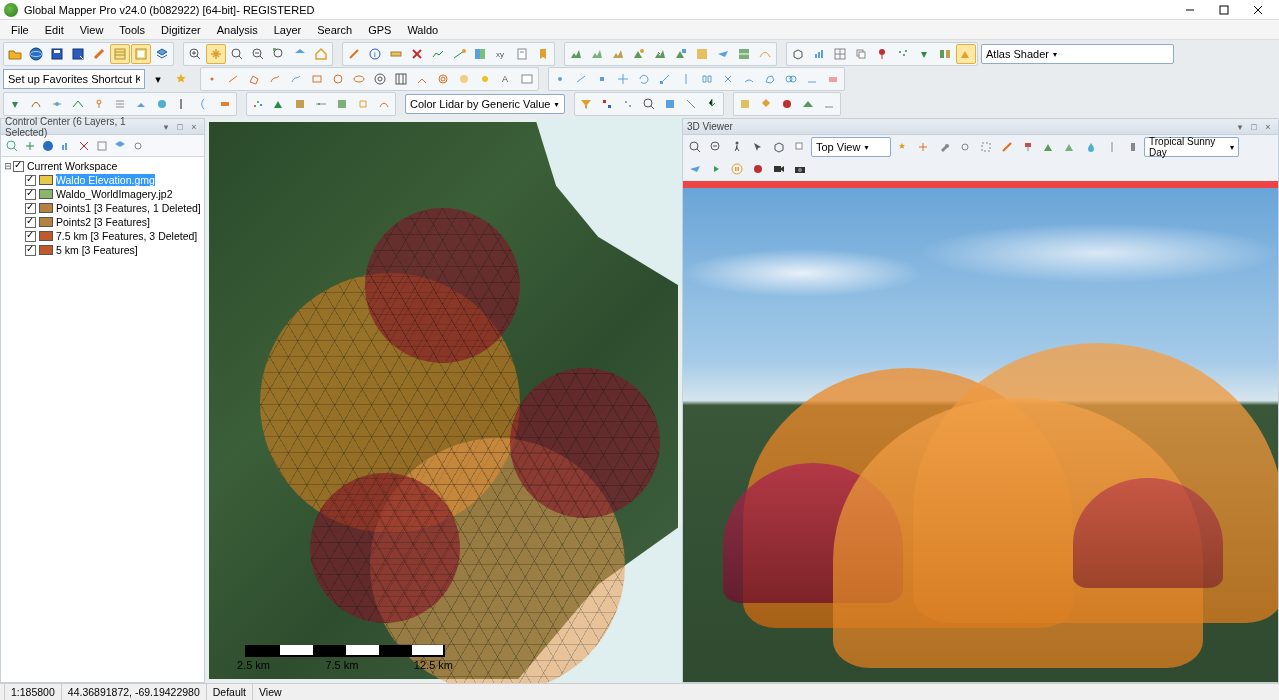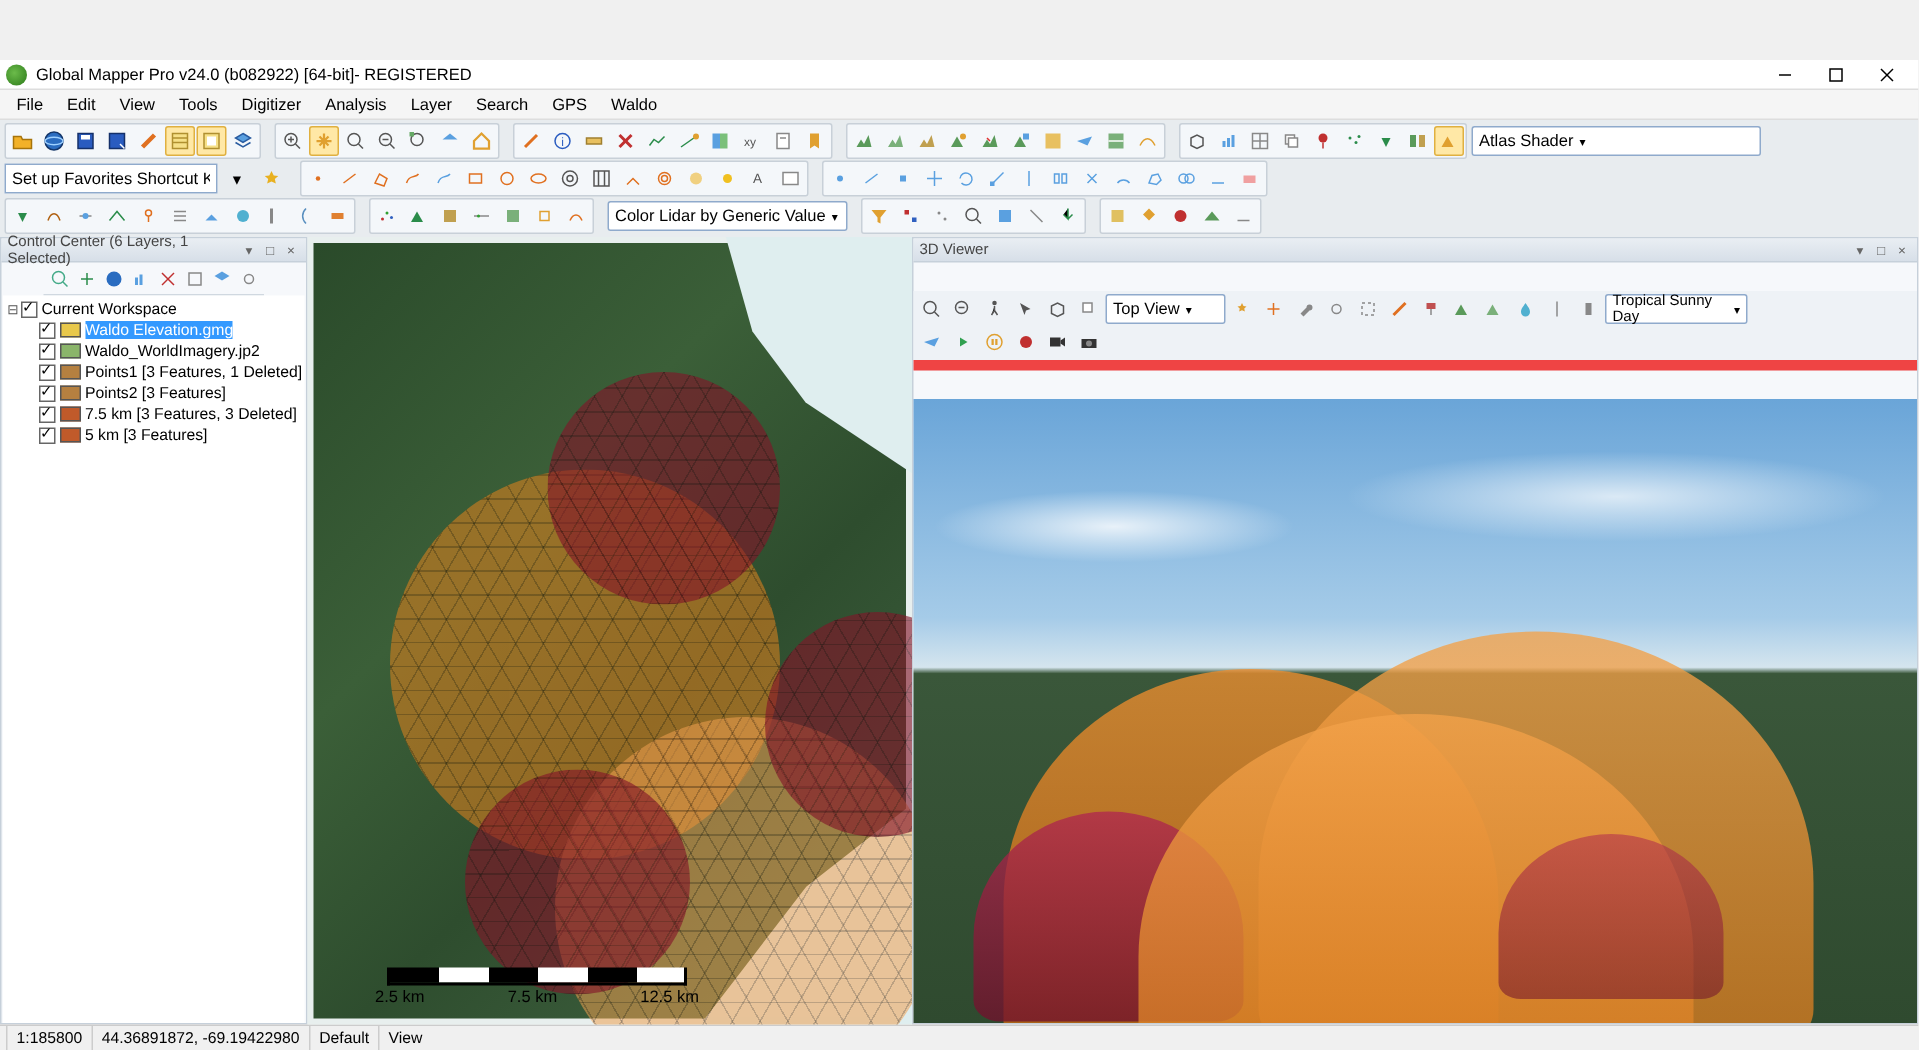--- a/index.html
+++ b/index.html
@@ -1,17 +1,17 @@
 <!DOCTYPE html>
 <html><head>
 <meta charset="utf-8">
 <style>
 * { box-sizing: border-box; margin: 0; padding: 0; }
 body { font-family: "Segoe UI", Tahoma, sans-serif; font-size: 11px; background: #f0f0f0; height: 700px; width: 1279px; overflow: hidden; display: flex; flex-direction: column; }
-.titlebar { height: 20px; background: #fff; display: flex; align-items: center; padding: 0 4px; border-bottom: 1px solid #ddd; margin-top: 40px; }
+.titlebar { height: 20px; background: #fff; display: flex; align-items: center; padding: 0 4px; border-bottom: 1px solid #ddd; }
 .titlebar .icon { width: 14px; height: 14px; background: radial-gradient(circle at 40% 40%, #6bbb4a, #2c7a1a); border-radius: 50%; margin-right: 6px; }
 .titlebar .title { flex: 1; font-size: 11px; }
 .titlebar .winbtn { width: 34px; height: 20px; display: flex; align-items: center; justify-content: center; }
 .titlebar .winbtn svg { width: 10px; height: 10px; }
 .menubar { height: 20px; background: #f5f5f5; display: flex; align-items: center; padding: 0 4px; gap: 2px; border-bottom: 1px solid #ddd; }
 .menubar .item { padding: 2px 7px; font-size: 11px; }
 .toolbars { background: #e8ecef; padding: 2px 3px; display: flex; flex-direction: column; gap: 1px; }
 .trow { display: flex; align-items: center; gap: 3px; flex-wrap: nowrap; }
 .tgroup { display: flex; align-items: center; gap: 1px; padding: 1px; background: #f4f7fa; border: 1px solid #c8d0d8; border-radius: 2px; }
 .tb { width: 20px; height: 20px; display: flex; align-items: center; justify-content: center; border: 1px solid transparent; border-radius: 2px; cursor: pointer; }
@@ -20,45 +20,45 @@
 .sep { width: 3px; }
 .dropdown { display: flex; align-items: center; height: 20px; background: #fff; border: 1px solid #8faacc; border-radius: 2px; padding: 0 4px; font-size: 11px; }
 .dropdown .caret { margin-left: 4px; font-size: 8px; }
 .favbar { display: flex; align-items: center; gap: 3px; }
 .favinput { height: 20px; width: 142px; background: #fff; border: 1px solid #8faacc; font-size: 11px; padding: 0 4px; color: #000; }
 .main { flex: 1; display: flex; }
 .panel { display: flex; flex-direction: column; background: #f6f8fb; border: 1px solid #c6d0da; }
 .panel-title { height: 16px; background: linear-gradient(#e9eef3, #d7dfe8); display: flex; align-items: center; padding: 0 4px; font-size: 10px; color: #444; border-bottom: 1px solid #c6d0da; }
 .panel-title .pbtns { margin-left: auto; display: flex; gap: 2px; }
 .panel-title .pb { width: 12px; height: 12px; display: flex; align-items: center; justify-content: center; font-size: 9px; color: #666; }
-.cc { width: 205px; align-items: center; }
+.cc { width: 205px; }
 .cc-tools { display: flex; gap: 1px; padding: 2px; border-bottom: 1px solid #d0d8e0; }
 .tree { padding: 2px 2px; flex: 1; background: #fff; overflow: auto; }
 .tree-row { display: flex; align-items: center; height: 14px; font-size: 10.5px; white-space: nowrap; }
 .tree-row .exp { width: 10px; text-align: center; font-size: 9px; color: #555; }
 .tree-row .cb { width: 11px; height: 11px; border: 1px solid #666; background: #fff; margin-right: 3px; position: relative; }
 .tree-row .cb.checked::after { content: "✓"; position: absolute; top: -3px; left: 0; font-size: 10px; color: #000; }
 .tree-row .sw { width: 14px; height: 10px; border: 1px solid #555; margin-right: 3px; }
 .tree-row.child { padding-left: 22px; }
 .tree-row.sel .lbl { background: #3399ff; color: #fff; }
 .mapview { flex: 1; position: relative; background: #e8efee; overflow: hidden; }
 .map-bg { position: absolute; inset: 4px; background: linear-gradient(135deg, #2a4a2a 0%, #3b5f38 35%, #2e4d2e 60%, #446744 100%); }
 .map-water { position: absolute; top: 0; right: 0; width: 44%; height: 30%; background: #dfeeef; clip-path: polygon(30% 0, 100% 0, 100% 100%, 60% 70%, 40% 40%); }
 .map-water2 { position: absolute; bottom: 0; right: 0; width: 35%; height: 35%; background: #dfeeef; clip-path: polygon(50% 50%, 100% 20%, 100% 100%, 0 100%, 20% 80%); }
 .dome { position: absolute; border-radius: 50%; opacity: 0.75; background-image:
   repeating-linear-gradient(0deg, rgba(0,0,0,.25) 0 1px, transparent 1px 16px),
   repeating-linear-gradient(60deg, rgba(0,0,0,.25) 0 1px, transparent 1px 16px),
   repeating-linear-gradient(-60deg, rgba(0,0,0,.25) 0 1px, transparent 1px 16px);
 }
 .dome.orange { background-color: rgba(225,130,30,.75); }
 .dome.red { background-color: rgba(130,20,40,.82); }
-.scalebar { position: absolute; bottom: 12px; left: 45px; display: flex; flex-direction: column; align-items: center; }
+.scalebar { position: absolute; bottom: 12px; left: 32px; display: flex; flex-direction: column; align-items: center; }
 .scaleticks { width: 200px; height: 12px; border: 2px solid #000; border-top: none; position: relative; background: repeating-linear-gradient(90deg, #000 0 33px, #fff 33px 66px); }
 .scalelabels { display: flex; justify-content: space-between; width: 216px; font-size: 11px; margin-top: 2px; }
-.viewer3d { width: 671px; display: flex; flex-direction: column; gap: 19px; }
+.viewer3d { width: 597px; display: flex; flex-direction: column; }
 .v3-tools { display: flex; gap: 1px; padding: 2px; border-bottom: 7px solid #ef4444; background: #eef2f6; flex-wrap: wrap; }
 .v3-canvas { flex: 1; position: relative; background: linear-gradient(#6aa5d8 0%, #a5cbe8 35%, #d5e5ee 43%, #3a573a 44%, #2f4a2f 100%); overflow: hidden; }
 .hemi { position: absolute; border-radius: 50% 50% 10% 10% / 60% 60% 10% 10%; opacity: 0.78; }
 .hemi.o1 { background: linear-gradient(#f3a24a, #d67a1e); }
 .hemi.o2 { background: linear-gradient(#ee8f30, #c96610); }
 .hemi.r1 { background: linear-gradient(#b0284e, #70112c); }
 .clouds { position: absolute; top: 15px; left: 0; right: 0; height: 100px; background:
   radial-gradient(ellipse 200px 40px at 20% 70%, rgba(255,255,255,.8), transparent 60%),
   radial-gradient(ellipse 300px 50px at 70% 50%, rgba(255,255,255,.7), transparent 60%); }
 .statusbar { height: 17px; background: #f0f0f0; border-top: 1px solid #ccc; display: flex; align-items: center; font-size: 10.5px; padding: 0 4px; }

